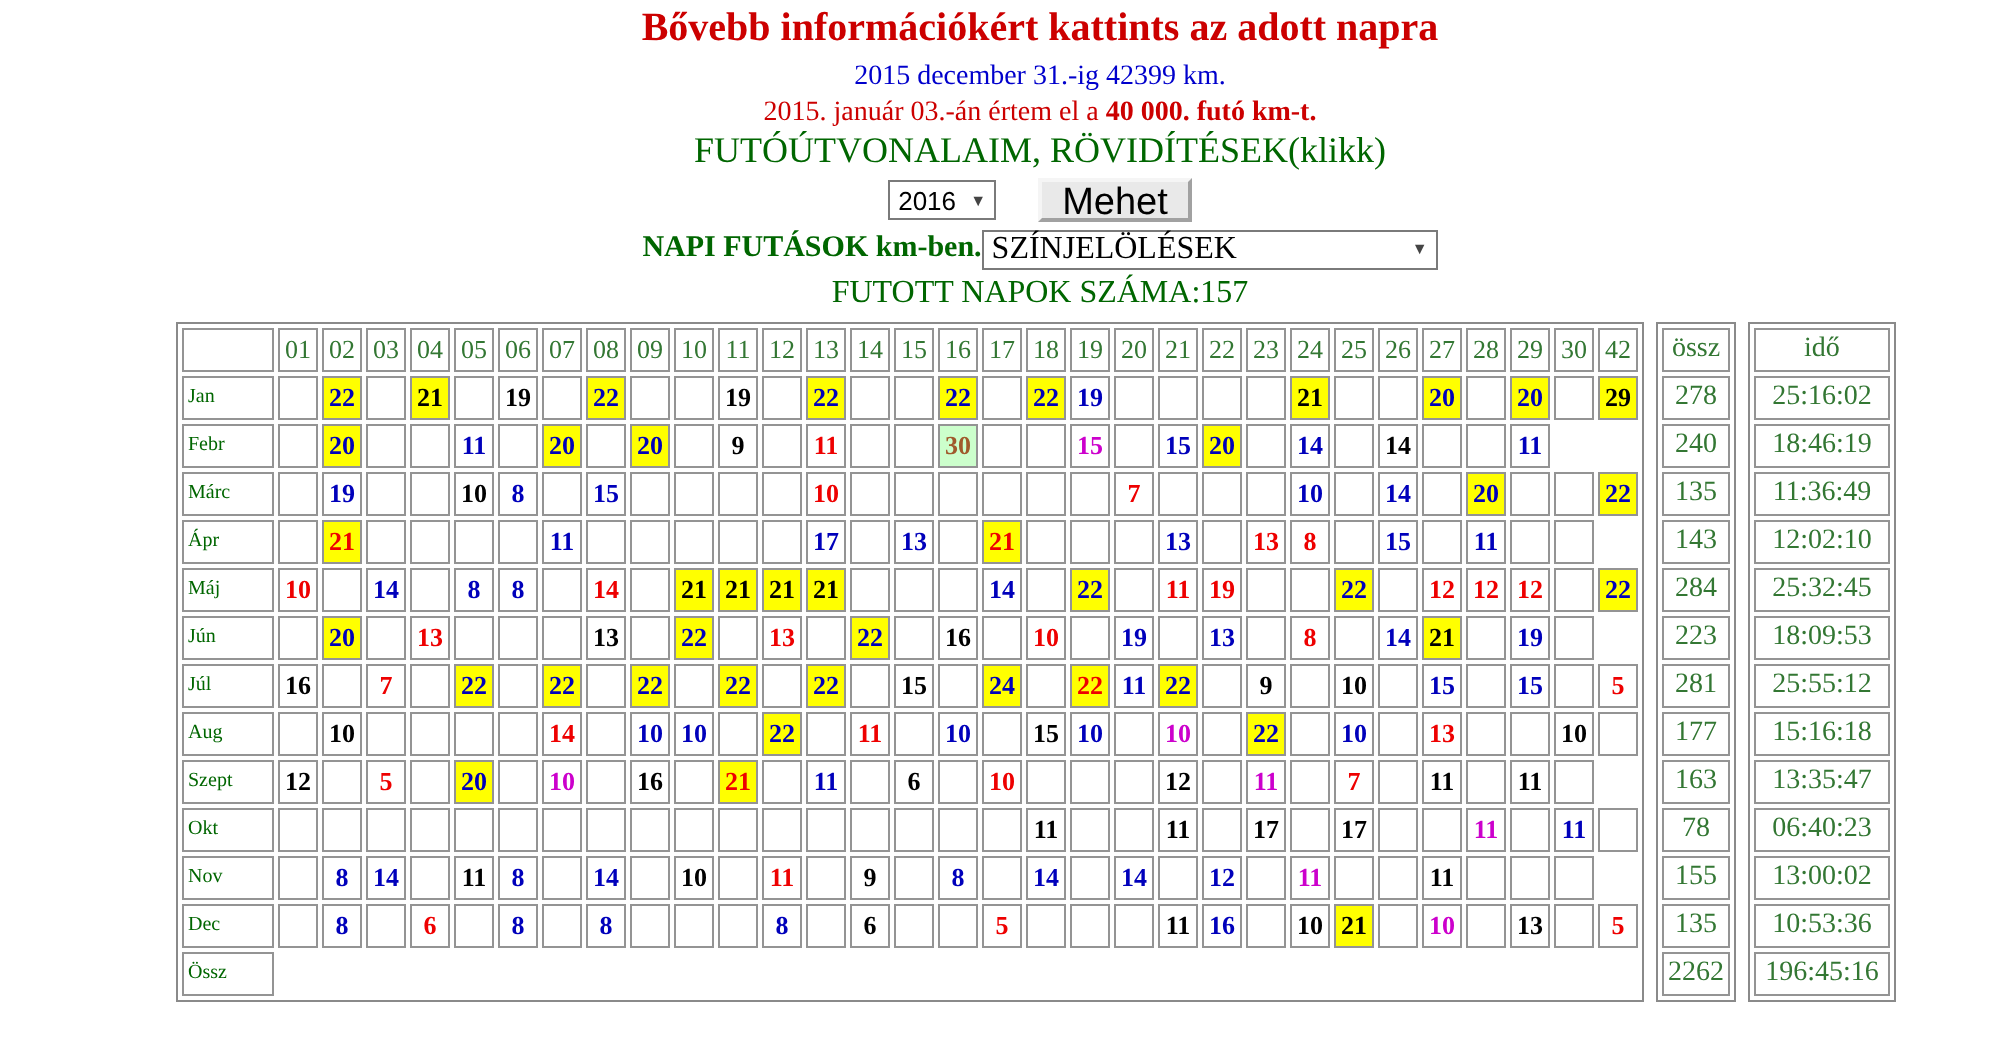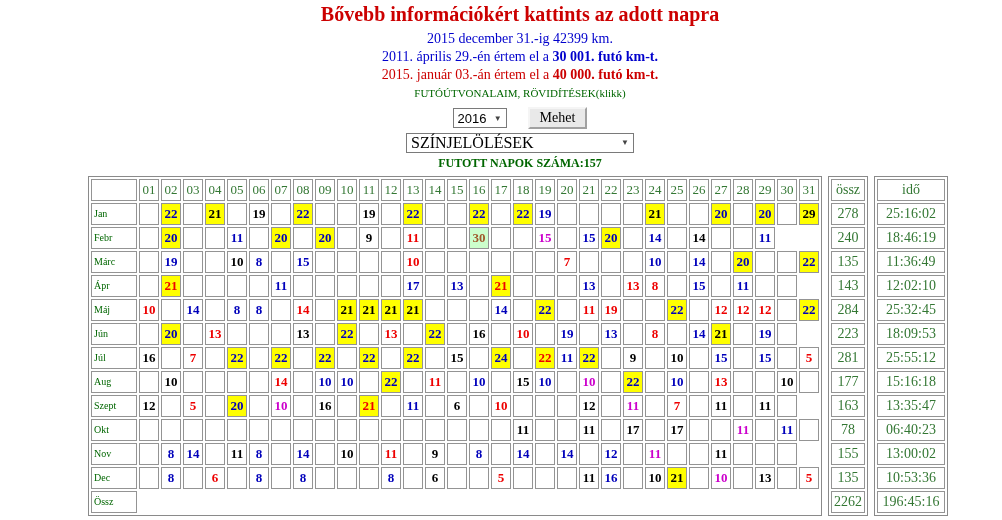--- a/index.html
+++ b/index.html
@@ -4,35 +4,35 @@
 <style>
   html,body{margin:0;padding:0;background:#ffffff;}
   body{width:1002px;height:520px;overflow:hidden;font-family:"Liberation Serif",serif;}
 
   .top-block{width:1002px;box-sizing:border-box;padding-left:38px;text-align:center;}
   .page-title{margin-top:3px;font-size:20px;font-weight:bold;color:var(--title-red);}
   .info-line{font-size:14px;line-height:18px;}
   .first-info{margin-top:4px;}
   .blue-line{color:var(--line-blue);}
   .red-line{color:var(--line-red);}
-  .links-line{font-size:11px;line-height:19px;color:var(--link-green);}
+  .links-line{font-size:18px;line-height:19px;color:var(--link-green);}
   .links-line .link{cursor:pointer;}
 
   .controls-row{margin-top:3px;height:24px;display:flex;justify-content:center;align-items:center;gap:21px;
     font-family:"Liberation Sans",sans-serif;font-size:13px;}
   .fake-select{display:inline-flex;align-items:center;justify-content:space-between;
     border:1px solid #7a7a7a;background:#fff;height:20px;padding:0 4px;box-sizing:border-box;color:#000;}
   .year-select{width:54px;}
   .legend-select{width:228px;}
   .arrow{font-size:8px;color:#444;margin-left:4px;}
-  .go-btn{font-family:Liberation Serif, serif;font-size:14px;height:22px;padding:0 10px;
+  .go-btn{font-family:Liberation Sans, sans-serif;font-size:19px;height:22px;padding:0 10px;
     background:#e9e9e9;border:2px outset #f5f5f5;color:#000;}
   .daily-row{margin-top:1px;height:23px;display:flex;justify-content:center;align-items:center;}
   .green-bold{color:var(--label-green);font-weight:bold;font-size:15px;}
-  .count-line{margin-top:2px;font-size:12px;font-weight:bold;color:var(--label-green);}
+  .count-line{margin-top:2px;font-size:16px;font-weight:normal;color:var(--label-green);}
 
   .cal-wrap{margin:5px 0 0 88px;display:flex;align-items:flex-start;gap:6px;}
   table{border-collapse:separate;border-spacing:2px;border:1px solid #8a8a8a;background:#fff;}
   td{padding:0;vertical-align:middle;box-sizing:content-box;}
   .dh,.dc{width:18px;height:20px;line-height:20px;border:1px solid #949494;text-align:center;}
   .dh{color:var(--header-green);font-size:13px;}
   .dc{font-size:13px;font-weight:bold;color:#000;}
   .ml,.corner{width:42px;height:20px;line-height:20px;border:1px solid #949494;}
   .ml{color:var(--label-green);font-size:10px;text-align:left;padding-left:2px;}
   .ghost{border:none;width:20px;height:20px;}
@@ -47,34 +47,34 @@
     color:var(--header-green);font-size:14px;padding:0 2px;}
   .sum-table td{min-width:28px;}
   .time-table td{min-width:62px;}
 </style>
 </head>
 <body>
 
 <div class="top-block">
   <div class="page-title">Bővebb információkért kattints az adott napra</div>
   <div class="info-line blue-line first-info">2015 december 31.-ig 42399 km.</div>
-  <div class="info-line blue-line"><span>2011. április 29.-én értem el a </span><b>30 001. futó km-t.</b></div>
   <div class="info-line red-line"><span>2015. január 03.-án értem el a </span><b>40 000. futó km-t.</b></div>
   <div class="links-line">
     <span class="link">FUTÓÚTVONALAIM,</span>
     <span class="link">RÖVIDÍTÉSEK(klikk)</span>
   </div>
   <div class="controls-row">
     <span class="fake-select year-select">
         <span>2016</span>
         <span class="arrow">▼</span>
       </span>
     <button class="go-btn">Mehet</button>
   </div>
   <div class="daily-row">
+    <span class="green-bold">NAPI FUTÁSOK km-ben.</span>
       <span class="fake-select legend-select">
         <span>SZÍNJELÖLÉSEK</span>
         <span class="arrow">▼</span>
       </span>
   </div>
   <div class="count-line">FUTOTT NAPOK SZÁMA:157</div>
 </div>
 
 <div class="cal-wrap">
   <table class="cal-table">
@@ -104,21 +104,21 @@
           <td class="dh">21</td>
           <td class="dh">22</td>
           <td class="dh">23</td>
           <td class="dh">24</td>
           <td class="dh">25</td>
           <td class="dh">26</td>
           <td class="dh">27</td>
           <td class="dh">28</td>
           <td class="dh">29</td>
           <td class="dh">30</td>
-          <td class="dh">31</td>
+          <td class="dh">42</td>
         </tr>
         <tr>
           <td class="ml">Jan</td>
           <td class="dc"></td>
           <td class="dc c-blue hl-y">22</td>
           <td class="dc"></td>
           <td class="dc c-black hl-y">21</td>
           <td class="dc"></td>
           <td class="dc c-black">19</td>
           <td class="dc"></td>

